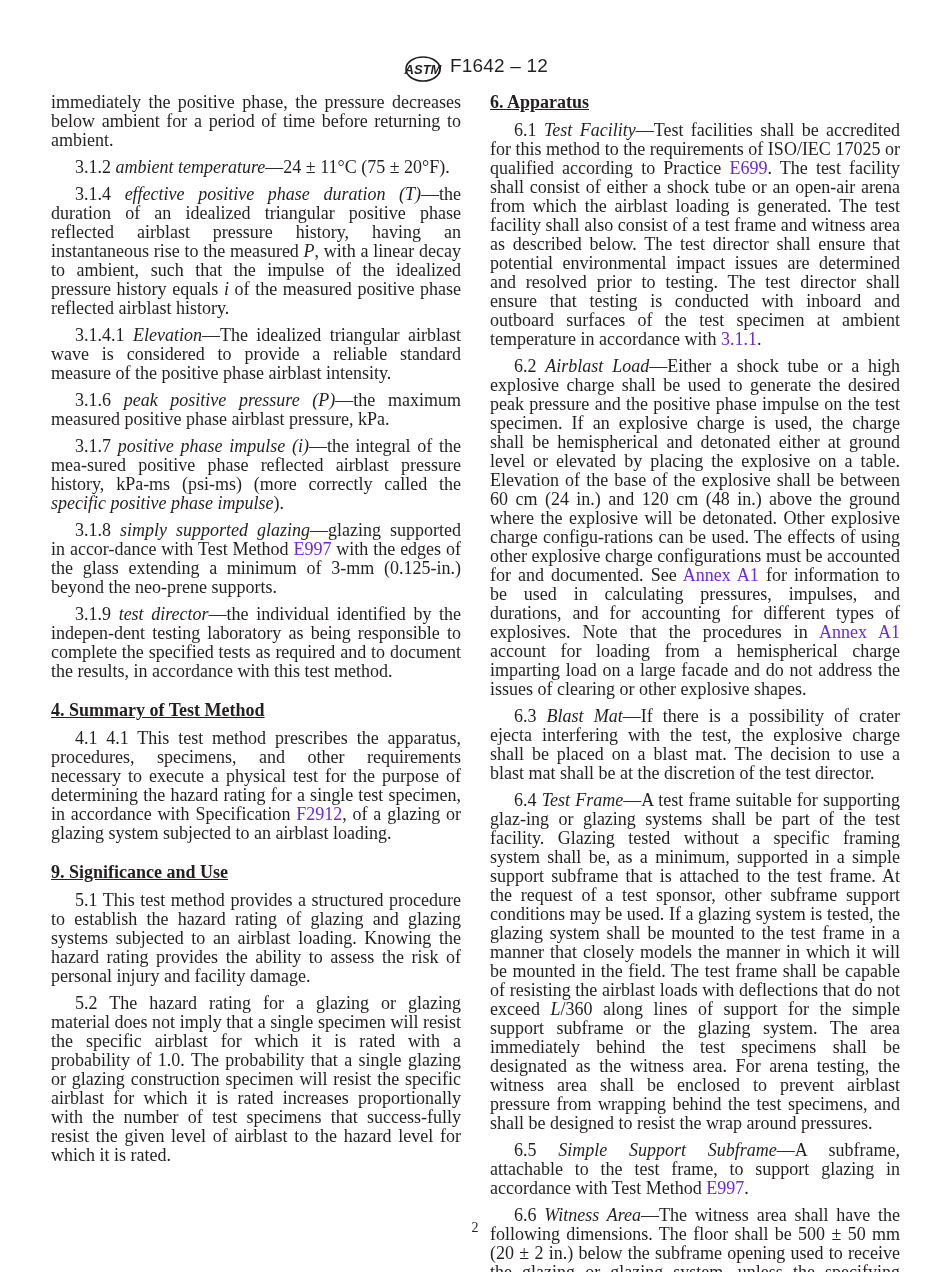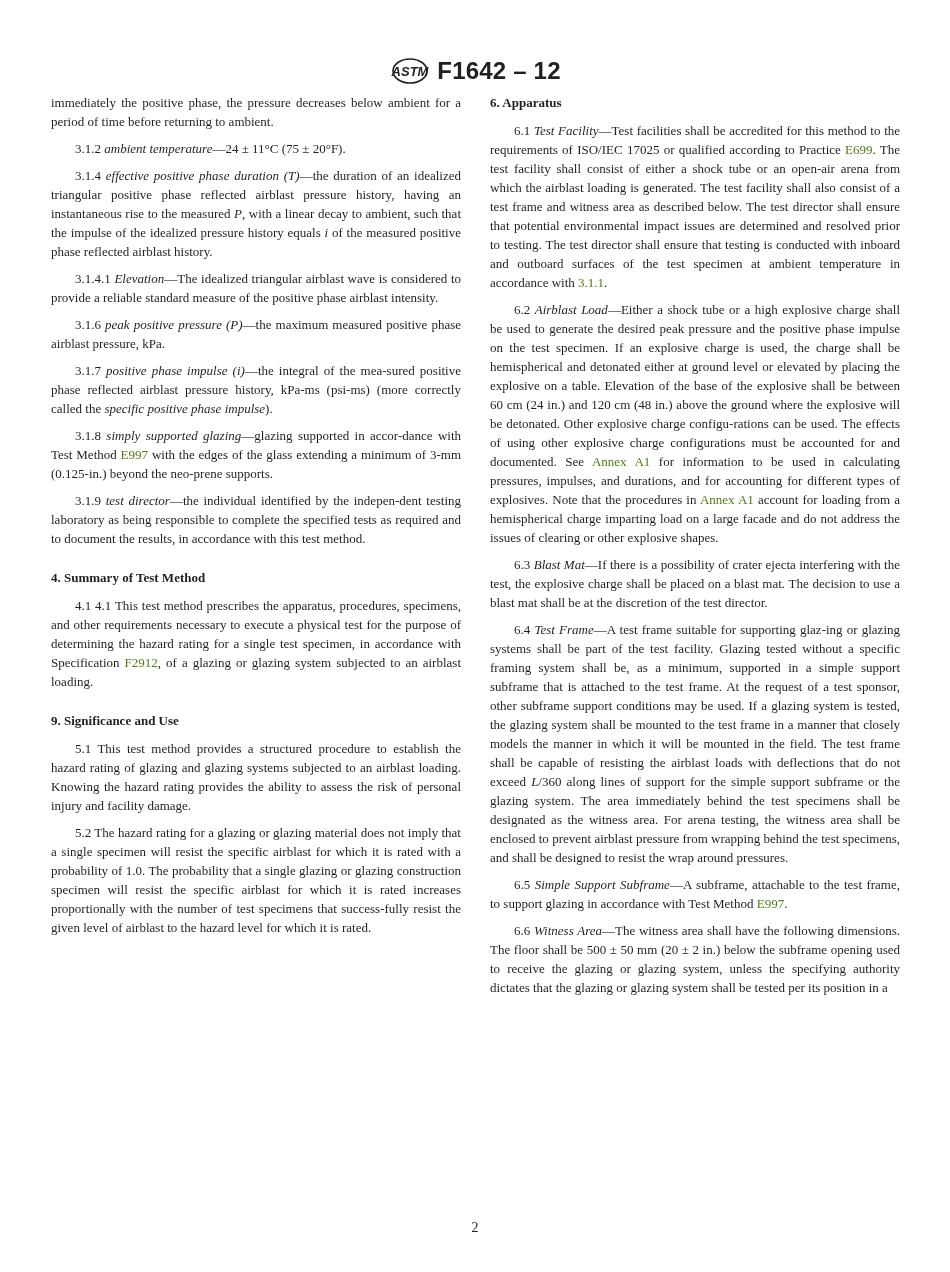--- a/index.html
+++ b/index.html
@@ -1,28 +1,28 @@
 <!DOCTYPE html>
 <html><head>
   <meta charset="utf-8">
   <style>
     html, body { margin: 0; padding: 0; background: #ffffff; }
     body { width: 950px; height: 1272px; position: relative; overflow: hidden; color: #231f20; }
-    .header { position: absolute; top: 55px; left: 0; width: 950px; height: 30px; display: flex; justify-content: center; align-items: flex-end; gap: 6px; }
+    .header { position: absolute; top: 55px; left: 0; width: 950px; height: 30px; display: flex; justify-content: center; align-items: flex-start; gap: 6px; }
     .logo { width: 42px; height: 28px; display: inline-block; }
-    .designation { font-family: "Liberation Sans", sans-serif; font-weight: bold; font-size: 24px; color: #231f20; letter-spacing: 0.2px; }
-    .col { position: absolute; top: 93px; width: 410px; font-family: "Liberation Serif", serif; font-size: 13px; line-height: 19px; text-align: justify; }
+    .designation { font-family: "Liberation Sans", sans-serif; font-weight: normal; font-size: 19px; color: #231f20; letter-spacing: 0.2px; }
+    .col { position: absolute; top: 93px; width: 410px; font-family: "Liberation Serif", serif; font-size: 18px; line-height: 19px; text-align: justify; }
     .col-left { left: 51px; }
     .col-right { left: 490px; }
     .para { margin: 0 0 8px 0; text-indent: 24px; hyphens: manual; }
     .para.noindent { text-indent: 0; }
-    .heading { font-weight: bold; margin: 20px 0 9px 0; text-indent: 0; }
+    .heading { font-weight: bold; margin: 20px 0 9px 0; text-indent: 0; text-decoration: underline; }
     .heading.first { margin-top: 0; }
     em { font-style: italic; }
-    .link { color: #4d7c0f; }
+    .link { color: #6d28d9; }
     .page-num { position: absolute; top: 1220px; left: 0; width: 950px; text-align: center; font-family: "Liberation Serif", serif; font-size: 14px; color: #231f20; }
   </style>
 </head>
 <body>
 
 <div class="header">
   <svg class="logo" viewBox="0 0 42 28">
     <ellipse cx="21" cy="14" rx="17" ry="12" fill="none" stroke="#231f20" stroke-width="1.6"></ellipse>
     <text x="21" y="19" text-anchor="middle" font-family="Liberation Sans, sans-serif" font-size="13" font-weight="bold" fill="#231f20" font-style="italic">ASTM</text>
   </svg>

